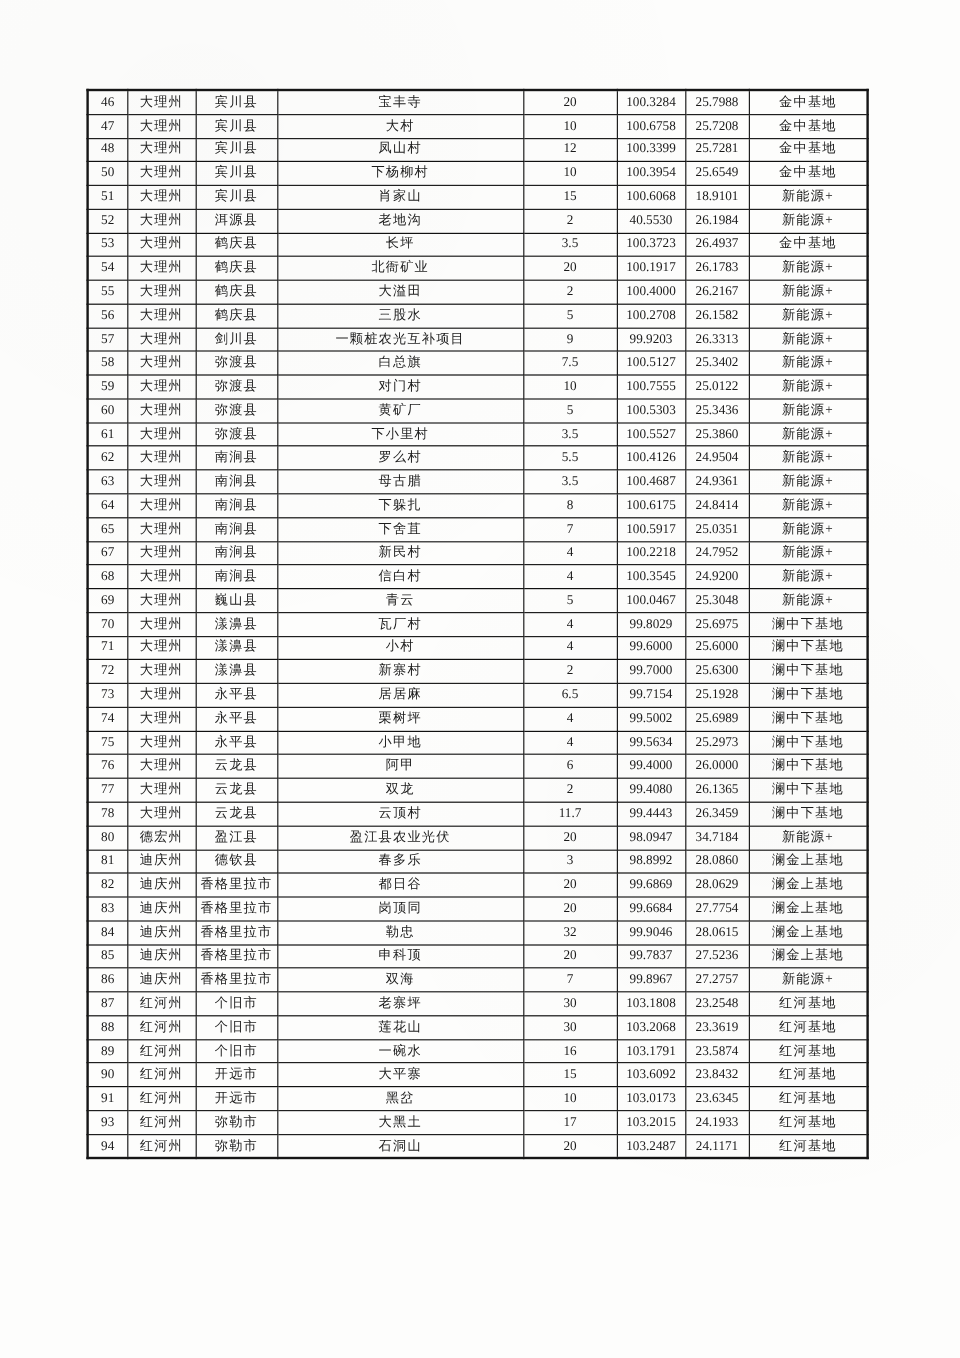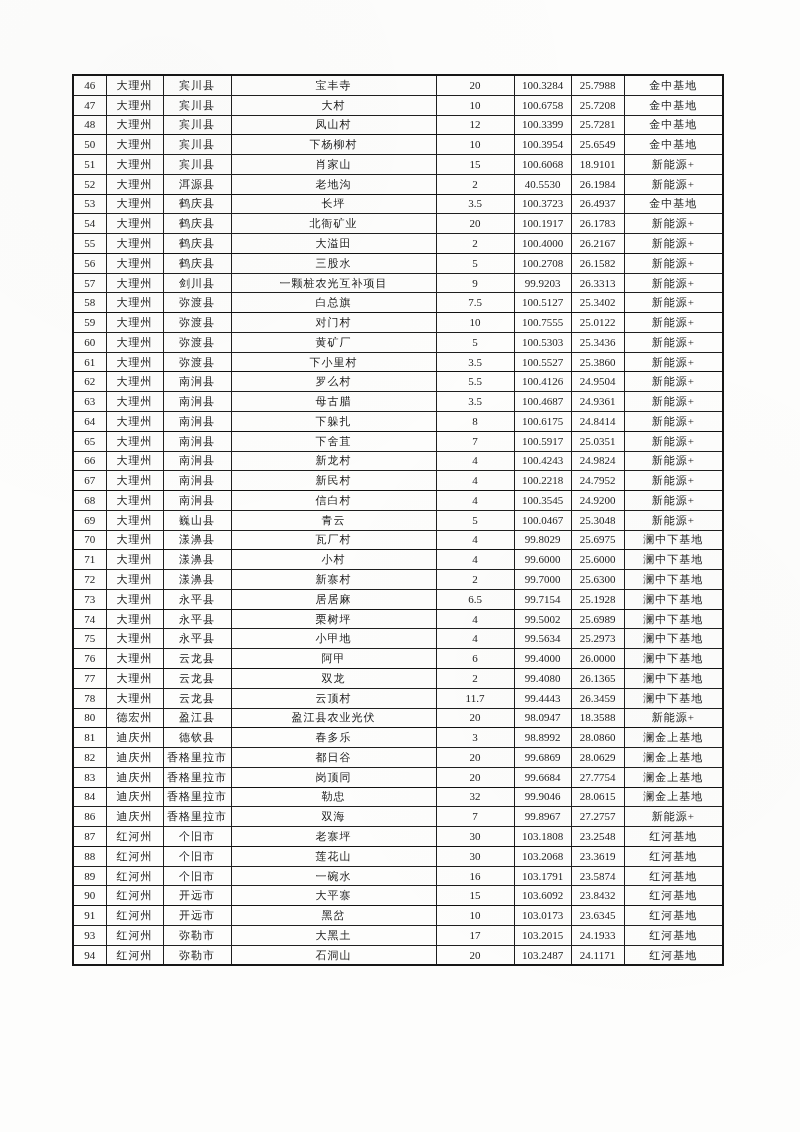--- a/index.html
+++ b/index.html
@@ -263,30 +263,20 @@
           <td class="num">65</td>
           <td class="cjk">大理州</td>
           <td class="cjk">南涧县</td>
           <td class="cjk">下舍苴</td>
           <td class="num">7</td>
           <td class="num">100.5917</td>
           <td class="num">25.0351</td>
           <td class="cjk">新能源+</td>
         </tr>
         <tr>
-          <td class="num">66</td>
-          <td class="cjk">大理州</td>
-          <td class="cjk">南涧县</td>
-          <td class="cjk">新龙村</td>
-          <td class="num">4</td>
-          <td class="num">100.4243</td>
-          <td class="num">24.9824</td>
-          <td class="cjk">新能源+</td>
-        </tr>
-        <tr>
           <td class="num">67</td>
           <td class="cjk">大理州</td>
           <td class="cjk">南涧县</td>
           <td class="cjk">新民村</td>
           <td class="num">4</td>
           <td class="num">100.2218</td>
           <td class="num">24.7952</td>
           <td class="cjk">新能源+</td>
         </tr>
         <tr>
@@ -399,21 +389,21 @@
           <td class="num">26.3459</td>
           <td class="cjk">澜中下基地</td>
         </tr>
         <tr>
           <td class="num">80</td>
           <td class="cjk">德宏州</td>
           <td class="cjk">盈江县</td>
           <td class="cjk">盈江县农业光伏</td>
           <td class="num">20</td>
           <td class="num">98.0947</td>
-          <td class="num">18.3588</td>
+          <td class="num">34.7184</td>
           <td class="cjk">新能源+</td>
         </tr>
         <tr>
           <td class="num">81</td>
           <td class="cjk">迪庆州</td>
           <td class="cjk">德钦县</td>
           <td class="cjk">春多乐</td>
           <td class="num">3</td>
           <td class="num">98.8992</td>
           <td class="num">28.0860</td>
@@ -443,20 +433,30 @@
           <td class="num">84</td>
           <td class="cjk">迪庆州</td>
           <td class="cjk">香格里拉市</td>
           <td class="cjk">勒忠</td>
           <td class="num">32</td>
           <td class="num">99.9046</td>
           <td class="num">28.0615</td>
           <td class="cjk">澜金上基地</td>
         </tr>
         <tr>
+          <td class="num">85</td>
+          <td class="cjk">迪庆州</td>
+          <td class="cjk">香格里拉市</td>
+          <td class="cjk">申科顶</td>
+          <td class="num">20</td>
+          <td class="num">99.7837</td>
+          <td class="num">27.5236</td>
+          <td class="cjk">澜金上基地</td>
+        </tr>
+        <tr>
           <td class="num">86</td>
           <td class="cjk">迪庆州</td>
           <td class="cjk">香格里拉市</td>
           <td class="cjk">双海</td>
           <td class="num">7</td>
           <td class="num">99.8967</td>
           <td class="num">27.2757</td>
           <td class="cjk">新能源+</td>
         </tr>
         <tr>

